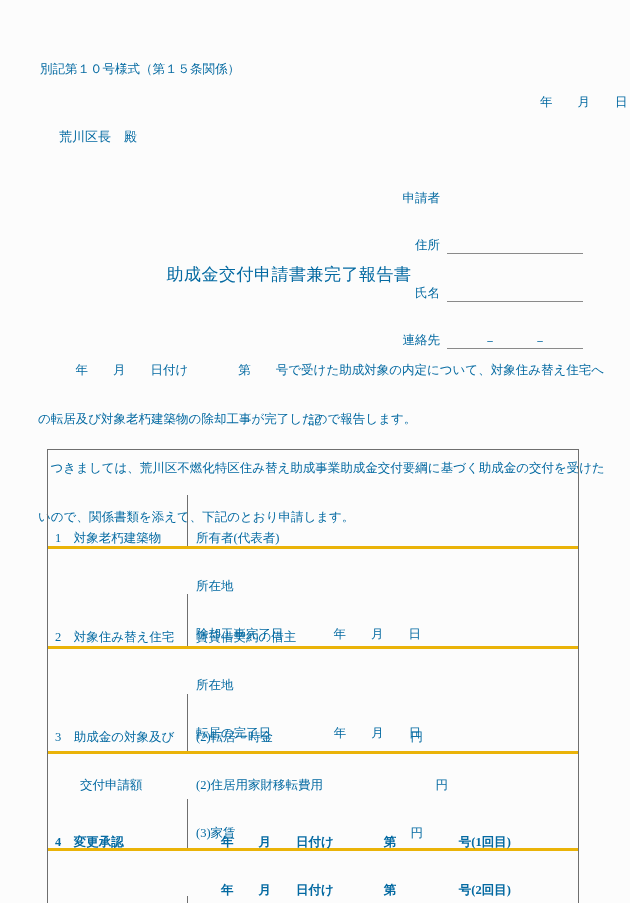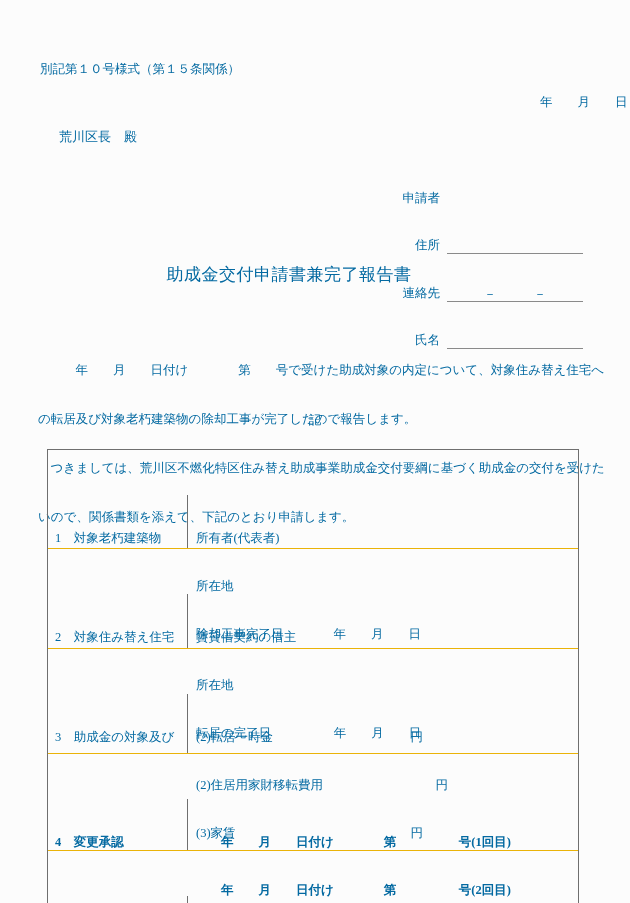--- a/index.html
+++ b/index.html
@@ -35,21 +35,21 @@
 
   .body-text { left:38px; top:331px; font-size:12.5px; }
   .body-line { height:19px; line-height:19px; white-space:pre; }
 
   .list-marker { left:0; top:412px; width:630px; text-align:center; font-size:12.5px; }
 
   .form-table {
     left:47px; top:449px; width:532px;
     border:1px solid #6f6f6f; font-size:12.5px;
   }
-  .trow { display:flex; border-bottom:1px solid #eab308; }
+  .trow { display:flex; border-bottom:3px solid #eab308; }
   .trow:last-child { border-bottom:none; }
   .r1 { height:54px; } .r2 { height:55px; } .r3 { height:60px; }
   .r4 { height:52px;font-weight:bold; } .r5 { height:168px; }
   .tcell { padding:4px 0 0 7px; }
   .th { width:140px; border-right:1px solid #6f6f6f; }
   .tc { width:390px; padding-left:8px; flex:1; }
   .tline { line-height:18px; white-space:pre; }
 </style>
 </head>
 <body>
@@ -64,26 +64,26 @@
 
   <div class="abs applicant">
     <div class="app-row">
       <div class="app-label">申請者</div>
     </div>
     <div class="app-row">
       <div class="app-label">住所</div>
       <div class="app-line"><span></span></div>
     </div>
     <div class="app-row">
+      <div class="app-label">氏名</div>
+      <div class="app-line"><span></span></div>
+    </div>
+    <div class="app-row">
       <div class="app-label">連絡先</div>
       <div class="app-line"><span>－　　　－</span></div>
-    </div>
-    <div class="app-row">
-      <div class="app-label">氏名</div>
-      <div class="app-line"><span></span></div>
     </div>
   </div>
 
   <div class="abs doc-title">助成金交付申請書兼完了報告書</div>
 
   <div class="abs body-text">
     <div class="body-line">　　　年　　月　　日付け　　　　第　　号で受けた助成対象の内定について、対象住み替え住宅へ</div>
     <div class="body-line">の転居及び対象老朽建築物の除却工事が完了したので報告します。</div>
     <div class="body-line">　つきましては、荒川区不燃化特区住み替え助成事業助成金交付要綱に基づく助成金の交付を受けた</div>
     <div class="body-line">いので、関係書類を添えて、下記のとおり申請します。</div>
@@ -111,20 +111,21 @@
       <div class="tcell tc">
         <div class="tline">賃貸借契約の借主</div>
         <div class="tline">所在地</div>
         <div class="tline">転居の完了日　　　　　年　　月　　日</div>
       </div>
     </div>
 
     <div class="trow r3">
       <div class="tcell th">
         <div class="tline">3　助成金の対象及び</div>
+        <div class="tline">　　交付申請額</div>
       </div>
       <div class="tcell tc">
         <div class="tline">(2)転居一時金　　　　　　　　　　　円</div>
         <div class="tline">(2)住居用家財移転費用　　　　　　　　　円</div>
         <div class="tline">(3)家賃　　　　　　　　　　　　　　円</div>
       </div>
     </div>
 
     <div class="trow r4">
       <div class="tcell th">

